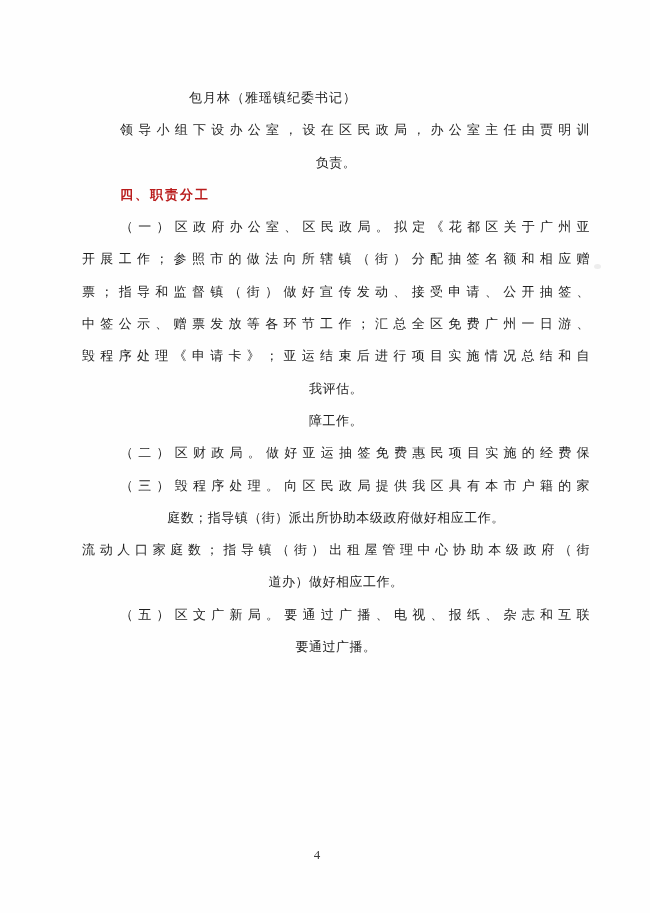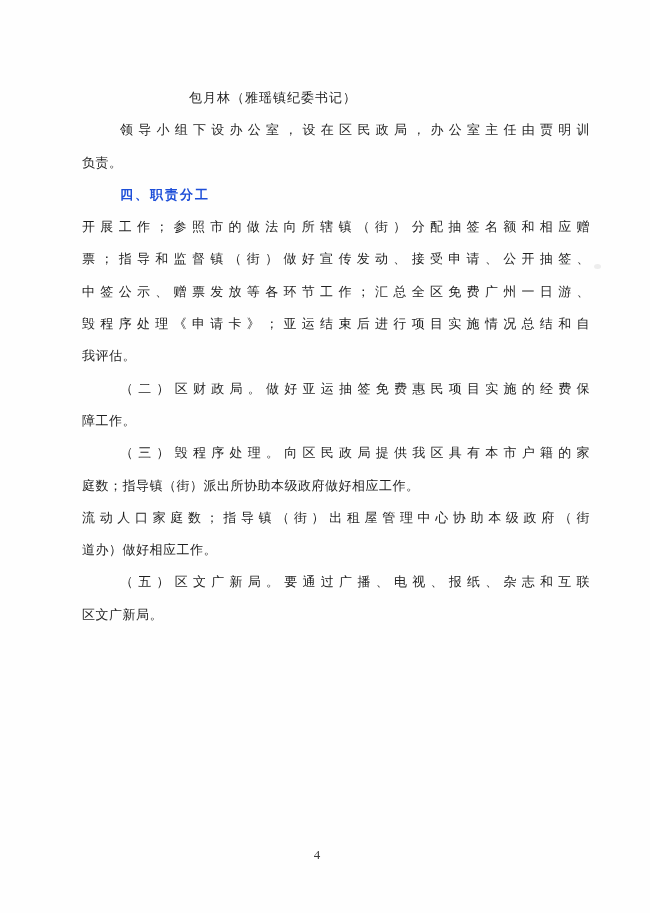--- a/index.html
+++ b/index.html
@@ -40,25 +40,25 @@
   .indent {
     padding-left: 38px;
   }
   .name {
     padding-left: 107px;
     letter-spacing: 1px;
   }
   .heading {
     padding-left: 38px;
     font-weight: 700;
-    color: #1d4ed8;
+    color: #b91c1c;
     letter-spacing: 2px;
   }
   .end {
-    text-align: left;
+    text-align: center;
   }
   .pageno {
     position: absolute;
     left: 301px;
     top: 847px;
     width: 32px;
     text-align: center;
     font-size: 13px;
     color: #3a3a3a;
     letter-spacing: 0;
@@ -75,30 +75,31 @@
 </style>
 </head>
 <body>
 
 <div class="sheet">
   <div class="content">
     <div class="line name">包月林（雅瑶镇纪委书记）</div>
     <div class="line indent j">领导小组下设办公室，设在区民政局，办公室主任由贾明训</div>
     <div class="line end">负责。</div>
     <div class="line heading">四、职责分工</div>
+    <div class="line indent j">（一）区政府办公室、区民政局。拟定《花都区关于广州亚</div>
     <div class="line j">开展工作；参照市的做法向所辖镇（街）分配抽签名额和相应赠</div>
     <div class="line j">票；指导和监督镇（街）做好宣传发动、接受申请、公开抽签、</div>
     <div class="line j">中签公示、赠票发放等各环节工作；汇总全区免费广州一日游、</div>
     <div class="line j">毁程序处理《申请卡》；亚运结束后进行项目实施情况总结和自</div>
     <div class="line end">我评估。</div>
+    <div class="line end">障工作。</div>
     <div class="line indent j">（二）区财政局。做好亚运抽签免费惠民项目实施的经费保</div>
-    <div class="line end">障工作。</div>
     <div class="line indent j">（三）毁程序处理。向区民政局提供我区具有本市户籍的家</div>
     <div class="line end">庭数；指导镇（街）派出所协助本级政府做好相应工作。</div>
     <div class="line j">流动人口家庭数；指导镇（街）出租屋管理中心协助本级政府（街</div>
     <div class="line end">道办）做好相应工作。</div>
     <div class="line indent j">（五）区文广新局。要通过广播、电视、报纸、杂志和互联</div>
-    <div class="line end">区文广新局。</div>
+    <div class="line end">要通过广播。</div>
   </div>
 
   <div class="pageno">4</div>
   <div class="speck"></div>
 </div>
 
 </body></html>

